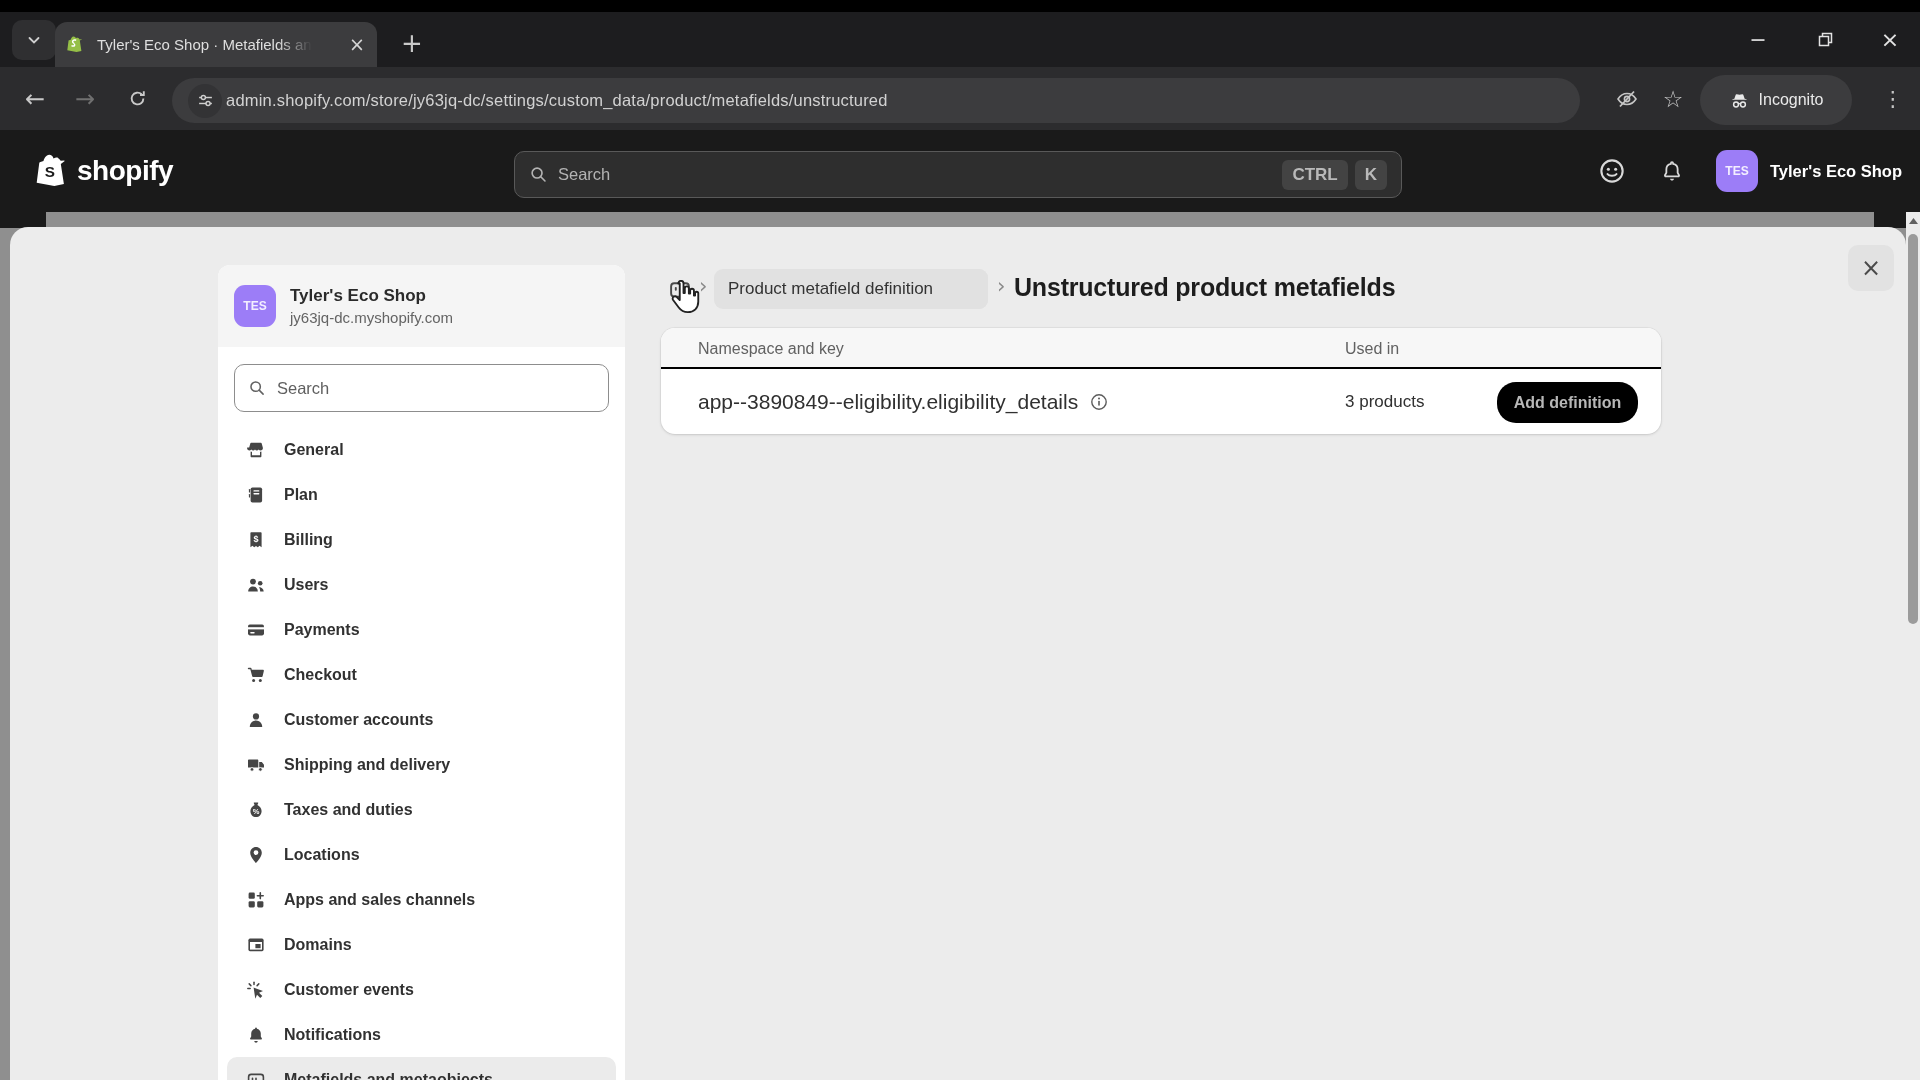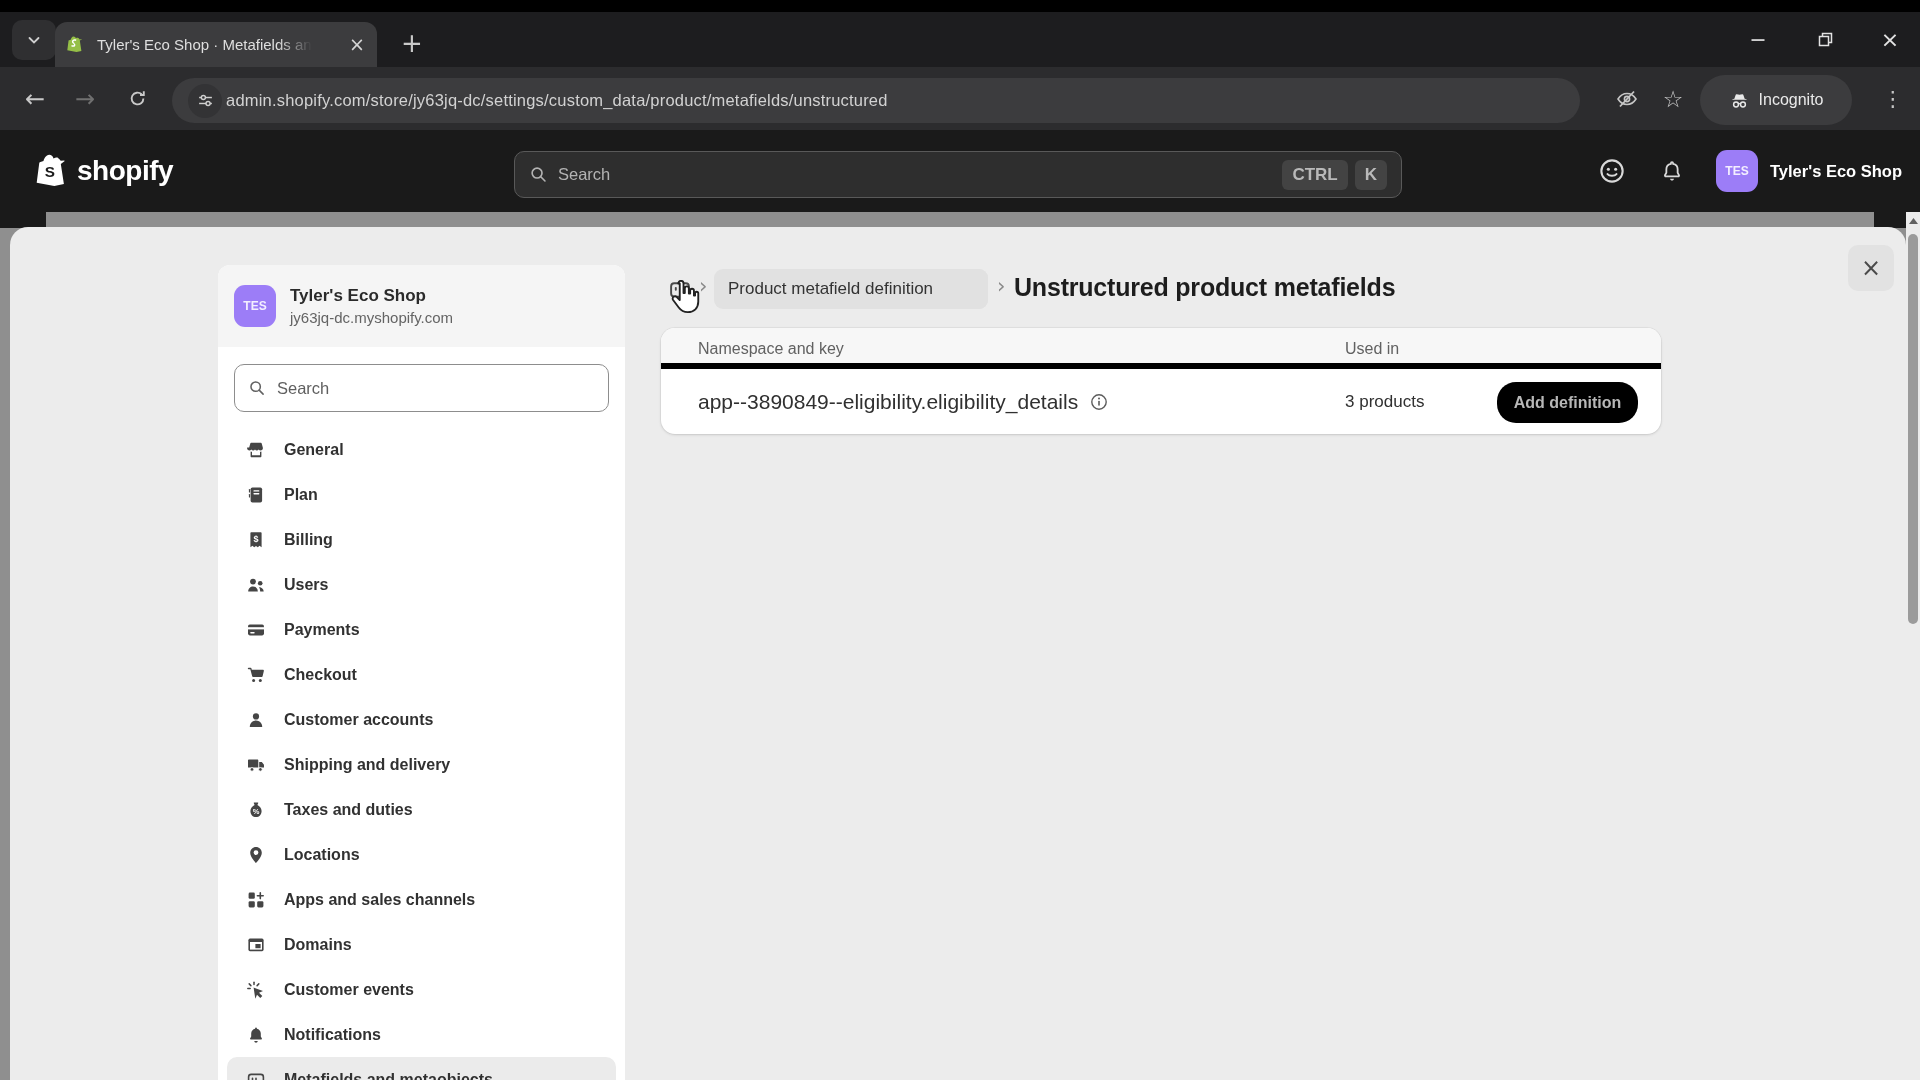--- a/index.html
+++ b/index.html
@@ -83,21 +83,21 @@
   .crumb-pill { left:714px; top:257px; width:274px; height:40px; background:#e1e1e1; border-radius:9px;
                 display:flex; align-items:center; padding:0 14px; overflow:hidden; }
   .crumb-pill .txt { font-size:17px; font-weight:500; color:#333; white-space:nowrap; }
   .crumb-pill .fade { position:absolute; right:0; top:0; width:46px; height:100%;
                       background:linear-gradient(90deg, rgba(225,225,225,0), #e1e1e1 70%); }
   .page-title { left:1014px; top:261px; font-size:25px; font-weight:700; color:#1d1d1d; letter-spacing:-.2px; }
 
   .card { left:661px; top:316px; width:1000px; height:106px; background:#fff; border-radius:14px;
           box-shadow:0 1px 3px rgba(0,0,0,.12), 0 0 0 1px rgba(0,0,0,.04); }
   .card-head { position:absolute; left:0; top:0; width:100%; height:41px; background:#f7f7f7;
-               border-radius:14px 14px 0 0; border-bottom:6px solid #000000; }
+               border-radius:14px 14px 0 0; border-bottom:2px solid #000000; }
   .col-h { position:absolute; top:0; height:41px; display:flex; align-items:center;
            font-size:16px; color:#616161; }
   .card-row { position:absolute; left:0; top:42px; width:100%; height:64px; }
   .ns-cell { position:absolute; left:37px; top:0; height:64px; display:flex; align-items:center; gap:11px; }
   .ns-cell .ns { font-size:21px; font-weight:400; color:#303030; }
   .used-cell { position:absolute; left:684px; top:0; height:64px; display:flex; align-items:center;
                font-size:17px; color:#303030; }
   .add-btn { position:absolute; left:836px; top:12px; width:141px; height:41px; background:#000000;
              border:none; border-radius:19px; font-size:16px; font-weight:600; color:#b7b7b7;
              font-family:inherit; }

